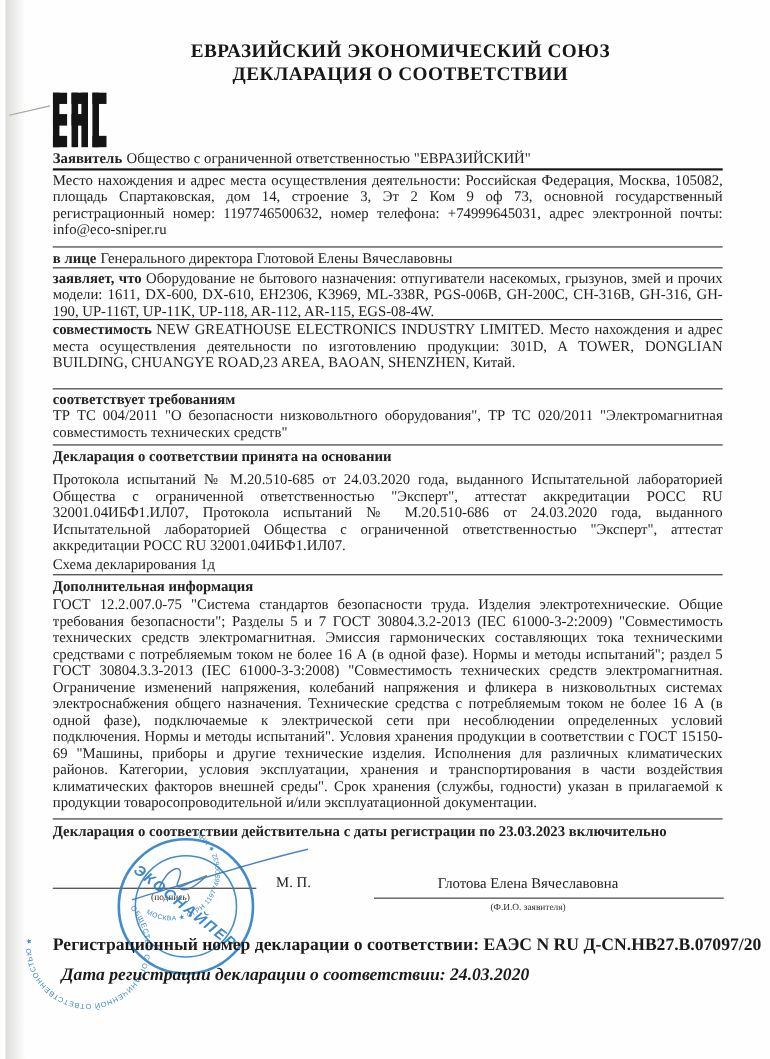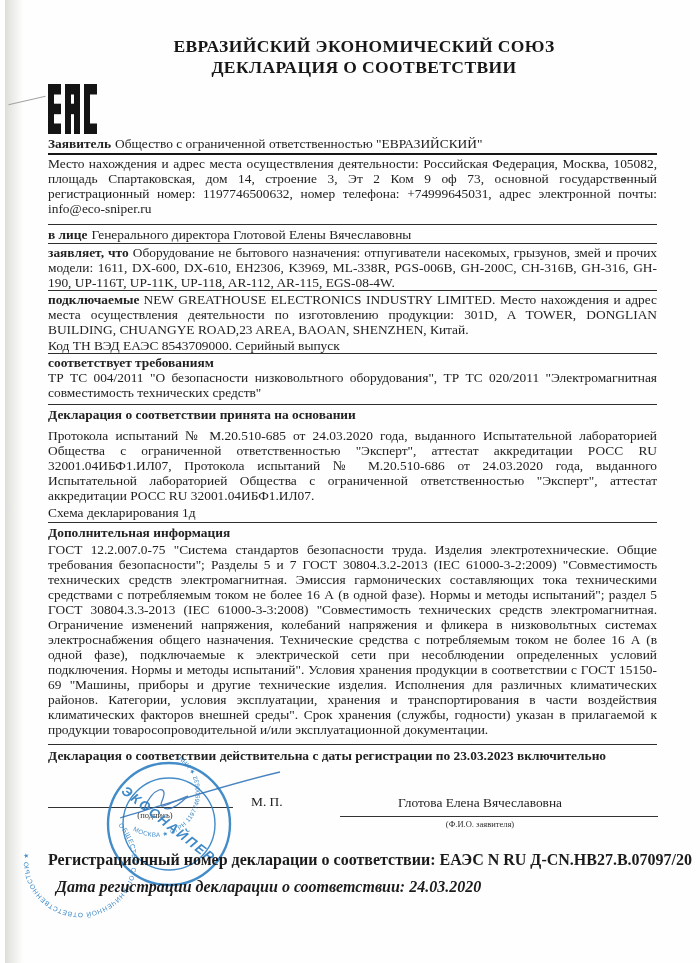--- a/index.html
+++ b/index.html
@@ -70,23 +70,22 @@
     <span class="lead">в лице</span><span>Генерального директора Глотовой Елены Вячеславовны</span>
   </div>
   <div class="abs hr" style="top:243px;"></div>
 
   <div class="abs para" style="top:245px;">
     <span class="lead">заявляет, что</span><span>Оборудование не бытового назначения: отпугиватели насекомых, грызунов, змей и прочих модели: 1611, DX-600, DX-610, EH2306, K3969, ML-338R, PGS-006B, GH-200C, CH-316B, GH-316, GH-190, UP-116T, UP-11K, UP-118, AR-112, AR-115, EGS-08-4W.</span>
   </div>
   <div class="abs hr" style="top:290px;"></div>
 
   <div class="abs para" style="top:292px;">
-    <span class="lead">подключаемые</span><span>NEW GREATHOUSE ELECTRONICS INDUSTRY LIMITED. Место нахождения и адрес места осуществления деятельности по изготовлению продукции: 301D, A TOWER, DONGLIAN BUILDING, CHUANGYE ROAD,23 AREA, BAOAN, SHENZHEN, Китай.</span>
+    <span class="lead">совместимость</span><span>NEW GREATHOUSE ELECTRONICS INDUSTRY LIMITED. Место нахождения и адрес места осуществления деятельности по изготовлению продукции: 301D, A TOWER, DONGLIAN BUILDING, CHUANGYE ROAD,23 AREA, BAOAN, SHENZHEN, Китай.</span>
   </div>
-  <div class="abs row" style="top:338px;">Код ТН ВЭД ЕАЭС 8543709000. Серийный выпуск</div>
   <div class="abs hr" style="top:353px;"></div>
 
   <div class="abs row b" style="top:355px;text-align:center;">соответствует требованиям</div>
   <div class="abs para" style="top:370px;">ТР ТС 004/2011 "О безопасности низковольтного оборудования", ТР ТС 020/2011 "Электромагнитная совместимость технических средств"</div>
   <div class="abs hr" style="top:404px;"></div>
 
   <div class="abs row b" style="top:407px;">Декларация о соответствии принята на основании</div>
   <div class="abs para" style="top:428px;">Протокола испытаний № М.20.510-685 от 24.03.2020 года, выданного Испытательной лабораторией Общества с ограниченной ответственностью "Эксперт", аттестат аккредитации РОСС RU 32001.04ИБФ1.ИЛ07, Протокола испытаний № М.20.510-686 от 24.03.2020 года, выданного Испытательной лабораторией Общества с ограниченной ответственностью "Эксперт", аттестат аккредитации РОСС RU 32001.04ИБФ1.ИЛ07.</div>
   <div class="abs row" style="top:505px;">Схема декларирования 1д</div>
   <div class="abs hr" style="top:522px;"></div>

